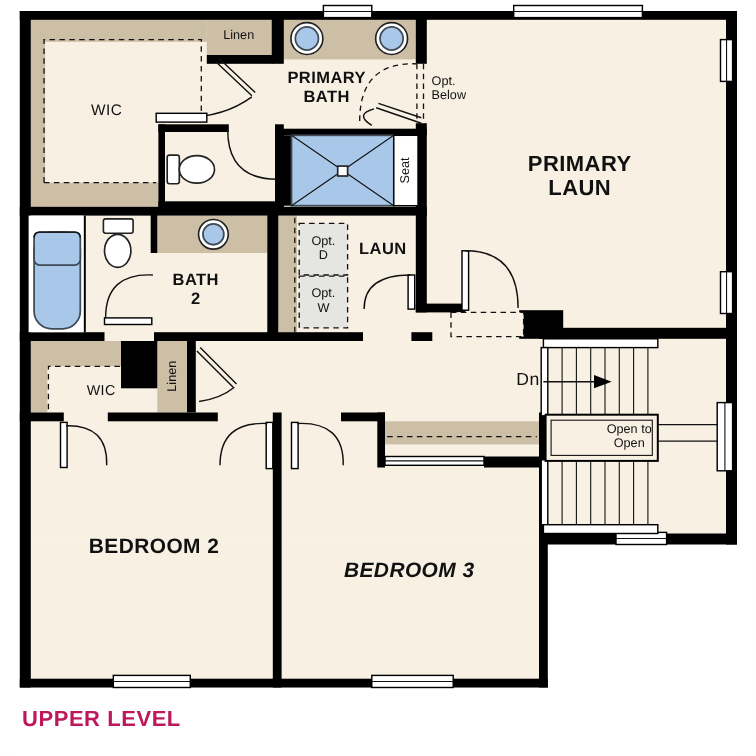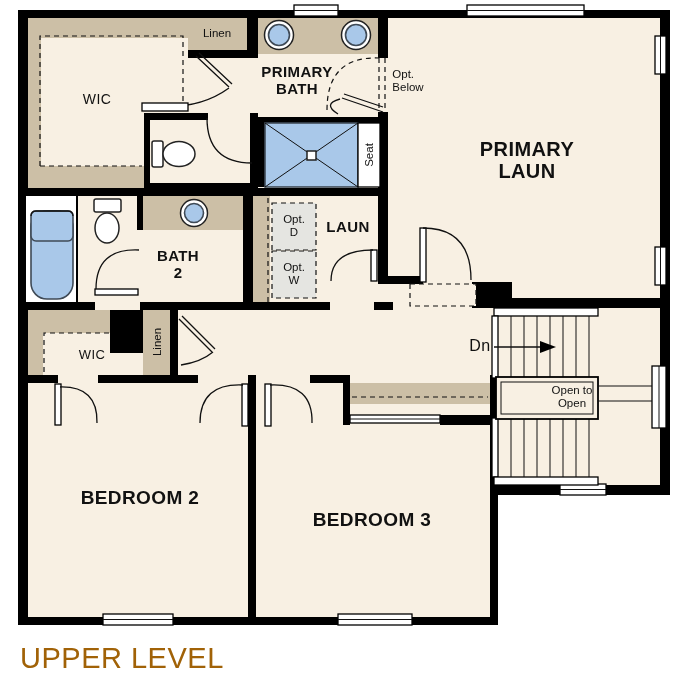--- a/index.html
+++ b/index.html
@@ -20,22 +20,22 @@
   .dash{stroke:#111;stroke-width:1.2;fill:none;stroke-dasharray:5 4;}
   .dashf{fill:var(--opt);stroke:#111;stroke-width:1.2;stroke-dasharray:5 4;}
   .dashr{fill:var(--floor);stroke:#111;stroke-width:1.2;stroke-dasharray:5 4;}
   .lbl{position:absolute;transform:translate(-50%,-50%);color:#111;text-align:center;
        line-height:1.1;white-space:nowrap;font-weight:700;letter-spacing:.4px;}
   .big{font-size:20px;}
   .med{font-size:15px;}
   .rm{font-size:19px;}
   .sm{font-size:11.5px;font-weight:400;letter-spacing:0;}
   .vert{transform:translate(-50%,-50%) rotate(-90deg);}
-  #title{position:absolute;transform:none;left:20px;top:643px;font-size:29px;
-         font-weight:400;letter-spacing:.5px;color:#a16207;}
+  #title{position:absolute;transform:none;left:20px;top:643px;font-size:20px;
+         font-weight:700;letter-spacing:.5px;color:#be185d;}
 </style>
 </head>
 <body>
 
 <div id="stage">
 
 <svg width="687" height="687" viewBox="0 0 687 687">
 
   <g>
     <rect class="floorf" x="18" y="10" width="652" height="483"></rect>
@@ -292,17 +292,17 @@
 
 <div class="lbl" style="left:480px;top:346px;font-size:16px;font-weight:400;">Dn</div>
 
 <div class="lbl sm" style="left:572px;top:397px;">
   <div>Open to</div>
   <div>Open</div>
 </div>
 
 <div class="lbl rm" style="left:140px;top:498px;">BEDROOM 2</div>
 
-<div class="lbl rm" style="left:372px;top:520px;">BEDROOM 3</div>
+<div class="lbl rm" style="left:372px;top:520px;font-style:italic;">BEDROOM 3</div>
 
 <div id="title" class="lbl">UPPER LEVEL</div>
 
 </div>
 
 </body></html>

